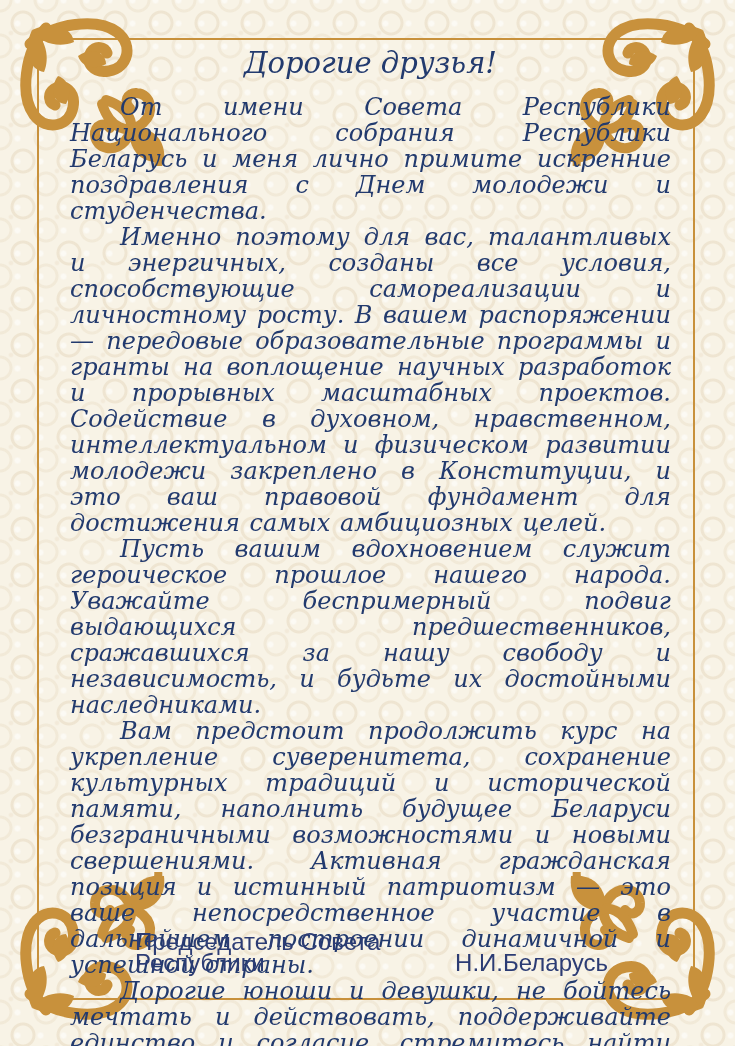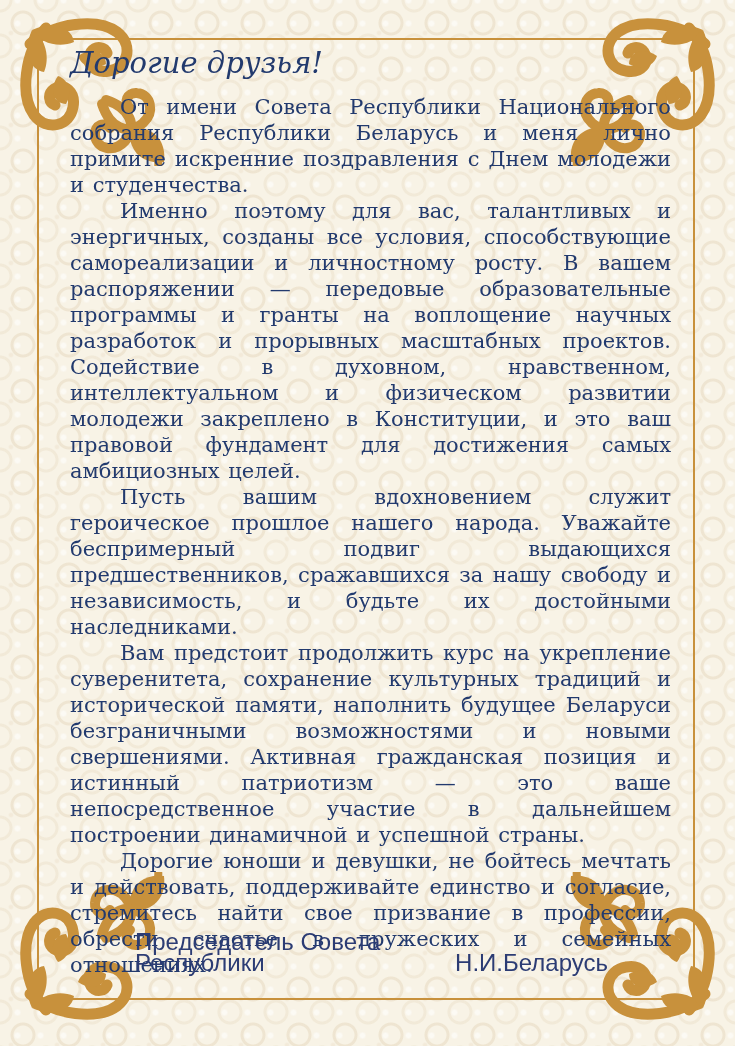--- a/index.html
+++ b/index.html
@@ -34,32 +34,33 @@
   .corner.bl { left: 20px;  bottom: 26px; transform: scaleY(-1); }
   .corner.br { right: 20px; bottom: 26px; transform: scale(-1,-1); }
 
   .content {
     position: absolute;
     left: 70px; right: 64px; top: 46px;
     color: #223a6e;
   }
   .title {
     margin: 0 0 14px 0;
-    text-align: left;
+    text-align: center;
     font-style: italic;
     font-weight: normal;
     font-size: 29px;
     color: #223a6e;
   }
   .paras p.para {
     margin: 0;
     text-align: justify;
     text-align-last: left;
     text-indent: 50px;
-    font-size: 21px;
+    font-style: italic;
+    font-size: 24px;
     line-height: 26px;
     word-spacing: 2px;
     color: #223a6e;
   }
 
   .signature {
     position: absolute;
     left: 135px; right: 127px; top: 931px;
     display: flex;
     justify-content: space-between;

